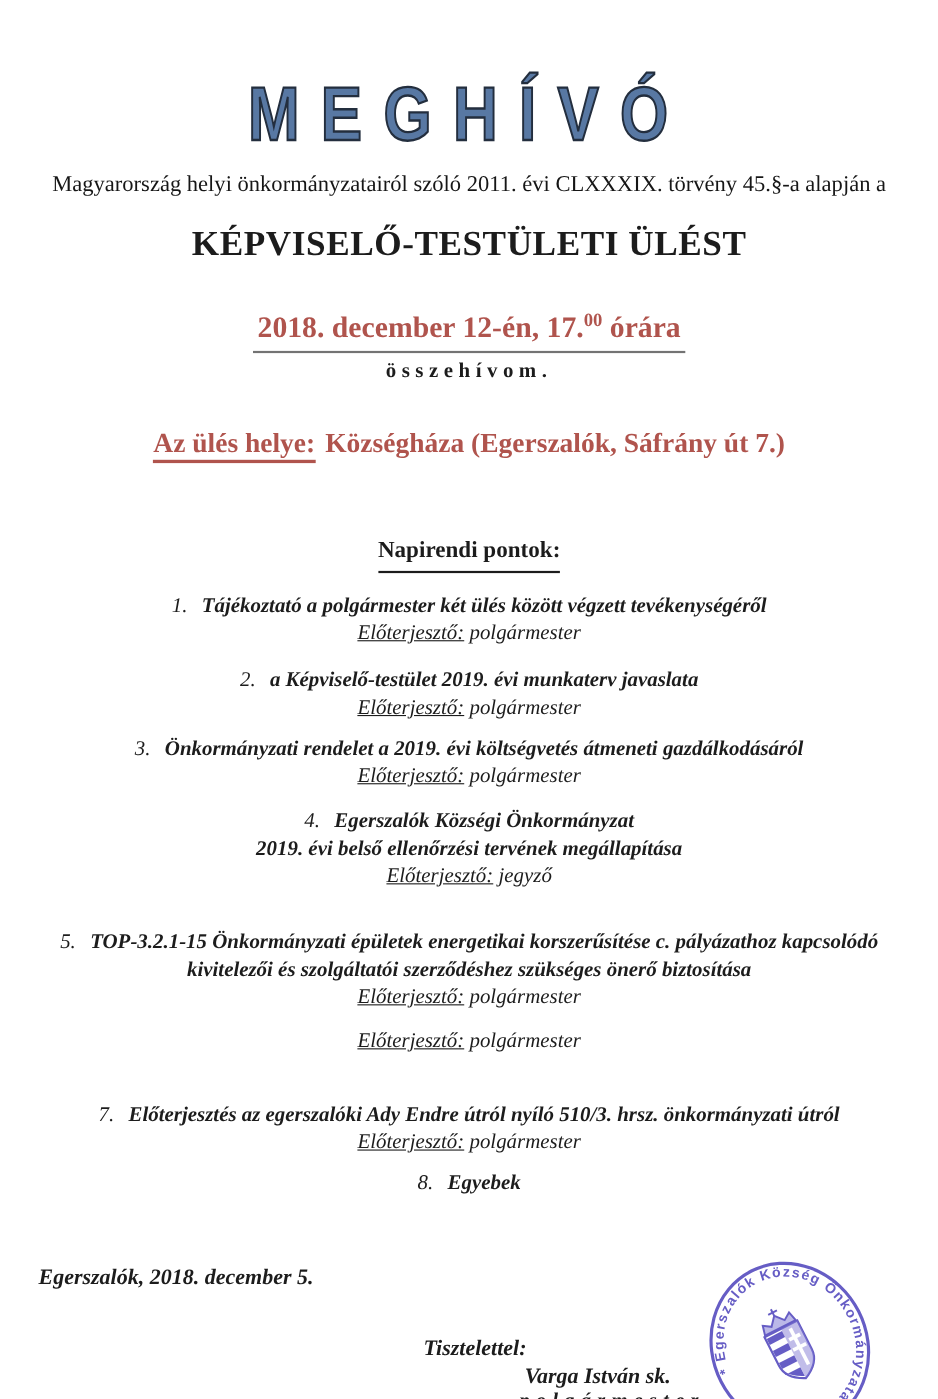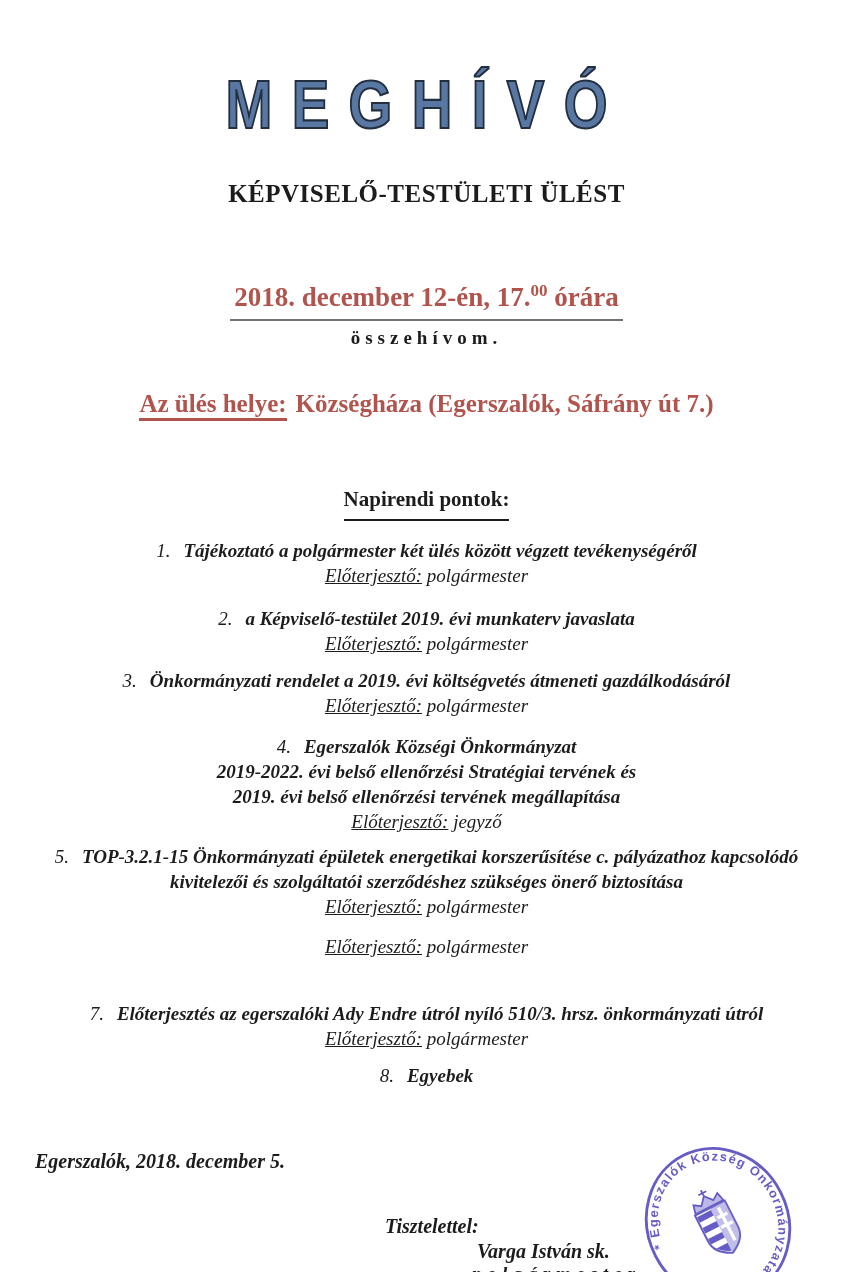--- a/index.html
+++ b/index.html
@@ -19,21 +19,21 @@
     font-family:"Liberation Sans", sans-serif;
     font-size:64px;
     font-weight:600;
     letter-spacing:22px;
     color:#5878a3;
     -webkit-text-stroke:2px #232e3e;
   }
   .main-title .squeeze{display:inline-block;transform:scale(.88,1.08);transform-origin:center top;}
 
   .legal-line{top:113px;font-size:20.5px;color:#161616;}
-  .meeting-type{top:136px;font-size:25px;font-weight:bold;letter-spacing:.5px;}
+  .meeting-type{top:159px;font-size:32px;font-weight:bold;letter-spacing:.5px;}
 
   .datetime-line{top:238px;font-size:27px;font-weight:bold;color:#b0544d;}
   .datetime-line .ul{display:inline-block;border-bottom:2px solid #737373;padding:0 4px 6px 4px;}
   .datetime-line sup{font-size:17px;vertical-align:super;line-height:0;}
 
   .convene{top:283px;font-size:19px;font-weight:bold;letter-spacing:5px;}
 
   .venue-line{top:346px;font-size:25px;font-weight:bold;color:#b0544d;}
   .venue-line .label{border-bottom:3px solid #b0544d;padding-bottom:1px;}
   .venue-line .value{margin-left:9px;}
@@ -57,20 +57,21 @@
 </style>
 </head>
 <body>
 
 <div class="page">
 
   <div class="abs main-title">
     <span class="squeeze">MEGHÍVÓ</span>
   </div>
 
+  <div class="abs legal-line">Magyarország helyi önkormányzatairól szóló 2011. évi CLXXXIX. törvény 45.§-a alapján a</div>
 
   <div class="abs meeting-type">KÉPVISELŐ-TESTÜLETI ÜLÉST</div>
 
   <div class="abs datetime-line">
     <span class="ul"><span>2018. december 12-én, 17.</span><sup>00</sup><span> órára</span></span>
   </div>
 
   <div class="abs convene">összehívom.</div>
 
   <div class="abs venue-line">
@@ -91,21 +92,20 @@
     <div class="presenter"><span class="plabel">Előterjesztő:</span> <span>polgármester</span></div>
   </div>
 
   <div class="abs agenda-item i3">
     <div><span class="num">3.</span><span class="t">Önkormányzati rendelet a 2019. évi költségvetés átmeneti gazdálkodásáról</span></div>
     <div class="presenter"><span class="plabel">Előterjesztő:</span> <span>polgármester</span></div>
   </div>
 
   <div class="abs agenda-item i4">
     <div><span class="num">4.</span><span class="t">Egerszalók Községi Önkormányzat</span></div>
-    <div class="t">2019-2022. évi belső ellenőrzési Stratégiai tervének és</div>
     <div class="t">2019. évi belső ellenőrzési tervének megállapítása</div>
     <div class="presenter"><span class="plabel">Előterjesztő:</span> <span>jegyző</span></div>
   </div>
 
   <div class="abs agenda-item i5">
     <div><span class="num">5.</span><span class="t">TOP-3.2.1-15 Önkormányzati épületek energetikai korszerűsítése c. pályázathoz kapcsolódó</span></div>
     <div class="t">kivitelezői és szolgáltatói szerződéshez szükséges önerő biztosítása</div>
     <div class="presenter"><span class="plabel">Előterjesztő:</span> <span>polgármester</span></div>
   </div>
 

